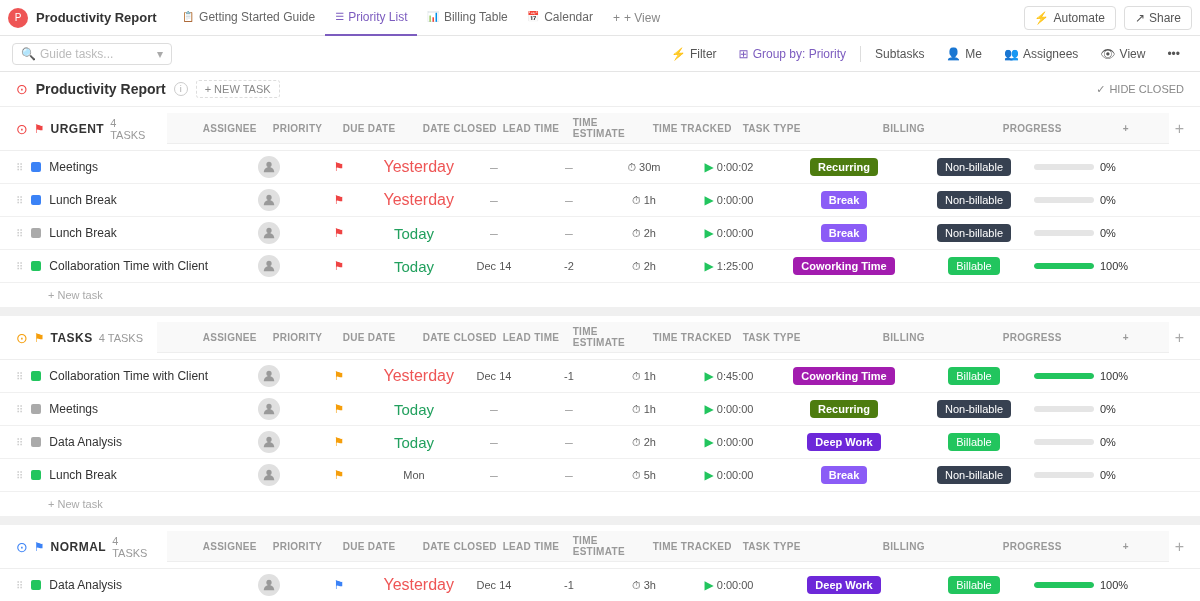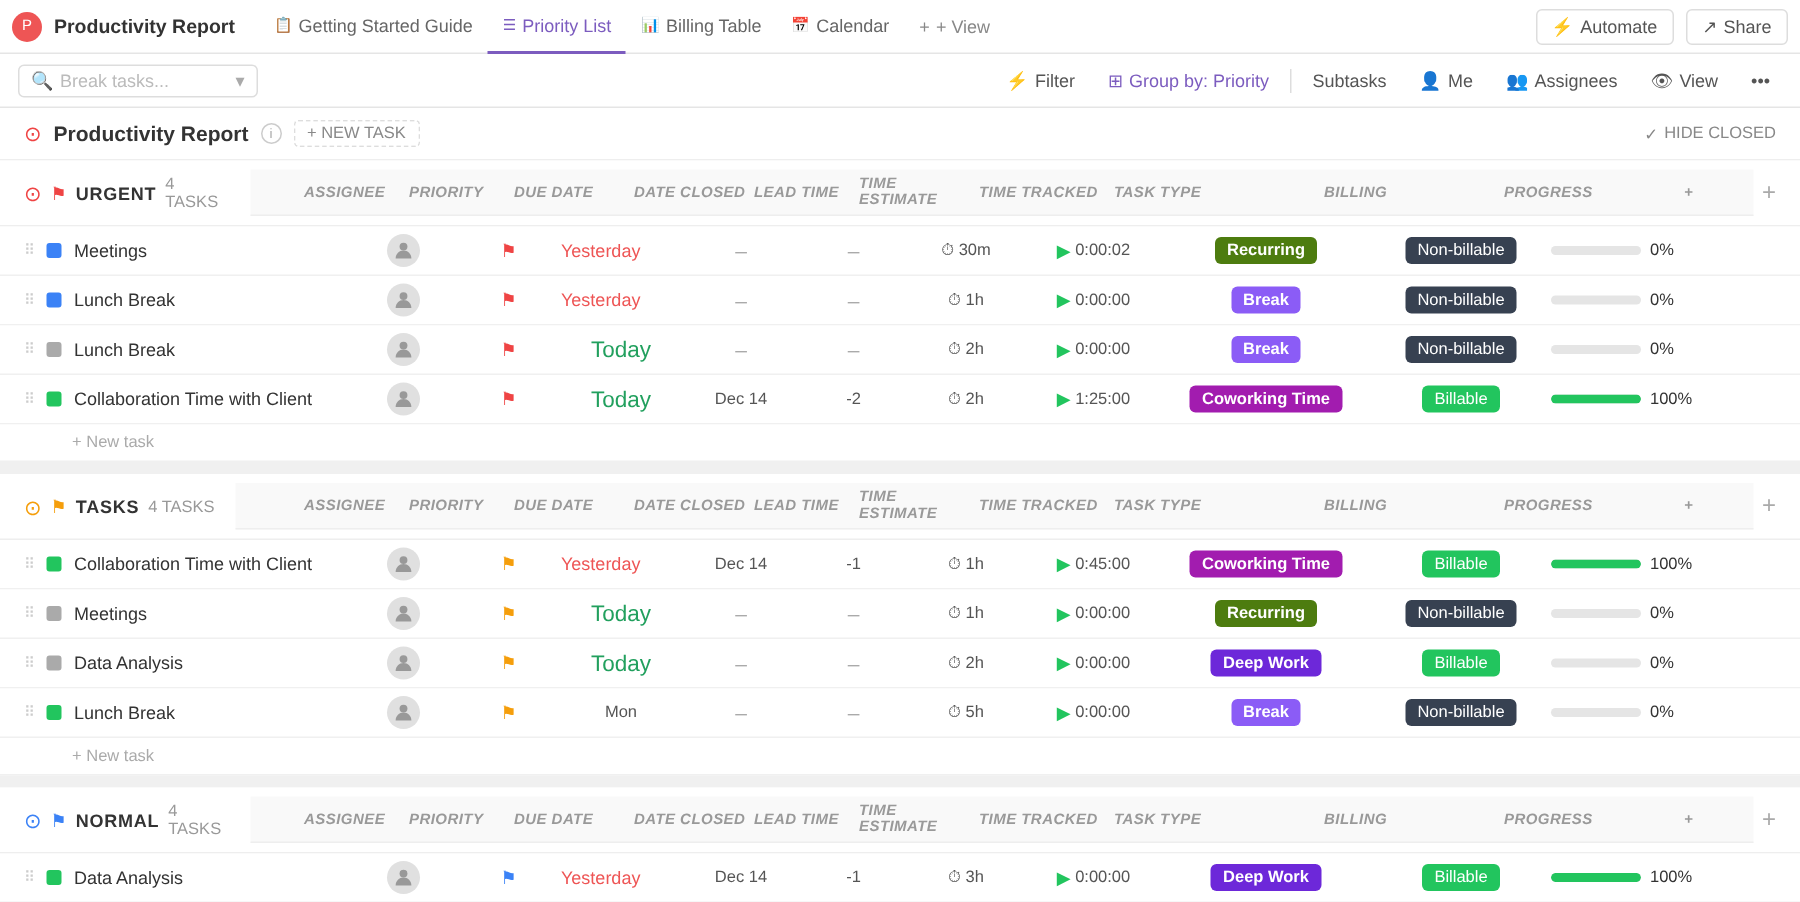--- a/index.html
+++ b/index.html
@@ -34,34 +34,34 @@
     .hide-closed { margin-left: auto; font-size: 11px; color: #888; cursor: pointer; display: flex; align-items: center; gap: 4px; }
 
     
     .section { margin-bottom: 0; }
     .section-header { display: flex; align-items: center; padding: 6px 16px; background: #fff; border-bottom: 1px solid #eee; gap: 6px; }
     .section-title { font-weight: 700; font-size: 12px; letter-spacing: 0.5px; }
     .section-count { font-size: 11px; color: #999; }
     .section-add { margin-left: auto; color: #aaa; font-size: 16px; cursor: pointer; }
 
     
-    .table-header { display: grid; grid-template-columns: 1fr 70px 70px 80px 80px 70px 80px 90px 140px 120px 120px 30px; align-items: center; padding: 4px 16px; background: #f9f9f9; border-bottom: 1px solid #eee; font-size: 10px; color: #999; font-weight: 600; letter-spacing: 0.3px; text-transform: uppercase; font-style: italic; }
+    .table-header { display: grid; grid-template-columns: 1fr 70px 70px 80px 80px 70px 80px 90px 140px 120px 120px 30px; align-items: center; padding: 4px 16px; background: #f9f9f9; border-bottom: 1px solid #eee; font-size: 10px; color: #999; font-weight: 600; letter-spacing: 0.3px; text-transform: uppercase; }
     .col-task { padding-left: 20px; }
 
     
     .task-row { display: grid; grid-template-columns: 1fr 70px 70px 80px 80px 70px 80px 90px 140px 120px 120px 30px; align-items: center; padding: 5px 16px; border-bottom: 1px solid #f0f0f0; background: #fff; }
     .task-name { display: flex; align-items: center; gap: 8px; font-size: 12px; }
     .task-dot { width: 10px; height: 10px; border-radius: 2px; flex-shrink: 0; }
     .task-dot-green { background: #22c55e; }
     .task-dot-blue { background: #3b82f6; }
     .task-dot-gray { background: #aaa; }
     .task-drag { color: #ccc; font-size: 10px; cursor: grab; }
     .col-center { text-align: center; font-size: 11px; }
     .col-val { font-size: 11px; color: #555; text-align: center; }
-    .col-date-red { color: #e55; font-size: 12px; text-align: left; }
+    .col-date-red { color: #e55; font-size: 16px; text-align: right; }
     .col-date-green { color: #22a05e; font-size: 15px; text-align: center; }
     .col-date-normal { color: #555; font-size: 11px; text-align: center; }
     .col-dash { text-align: center; color: #aaa; font-size: 14px; }
     .time-estimate { display: flex; align-items: center; gap: 3px; justify-content: center; font-size: 11px; color: #555; }
     .time-tracked { display: flex; align-items: center; gap: 3px; justify-content: center; font-size: 11px; color: #555; }
     .time-tracked-icon { color: #22c55e; font-size: 12px; }
 
     
     .badge { border-radius: 4px; padding: 3px 8px; font-size: 11px; font-weight: 600; text-align: center; color: #fff; }
     .badge-recurring { background: #4d7c0f; }
@@ -140,21 +140,21 @@
     <div class="nav-btn">
       <span>↗</span>
       <span>Share</span>
     </div>
   </div>
 </div>
 
 <div class="toolbar">
   <div class="search-box">
     <span>🔍</span>
-    <span style="color:#bbb;">Break tasks...</span>
+    <span style="color:#bbb;">Guide tasks...</span>
     <span style="margin-left:auto;color:#aaa;">▾</span>
   </div>
   <div class="toolbar-right">
     <div class="toolbar-btn">
       <span>⚡</span>
       <span>Filter</span>
     </div>
     <div class="toolbar-btn group-btn">
       <span>⊞</span>
       <span>Group by: Priority</span>

